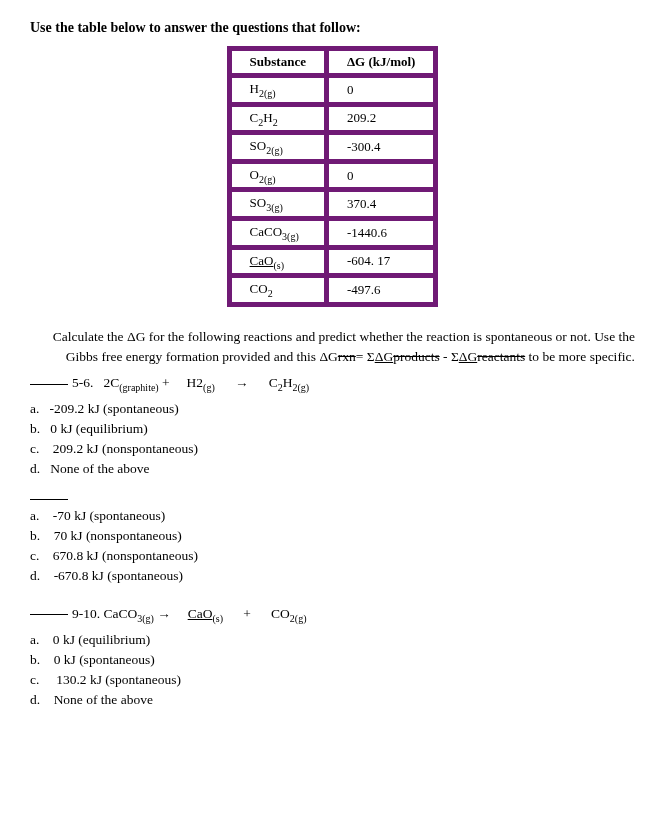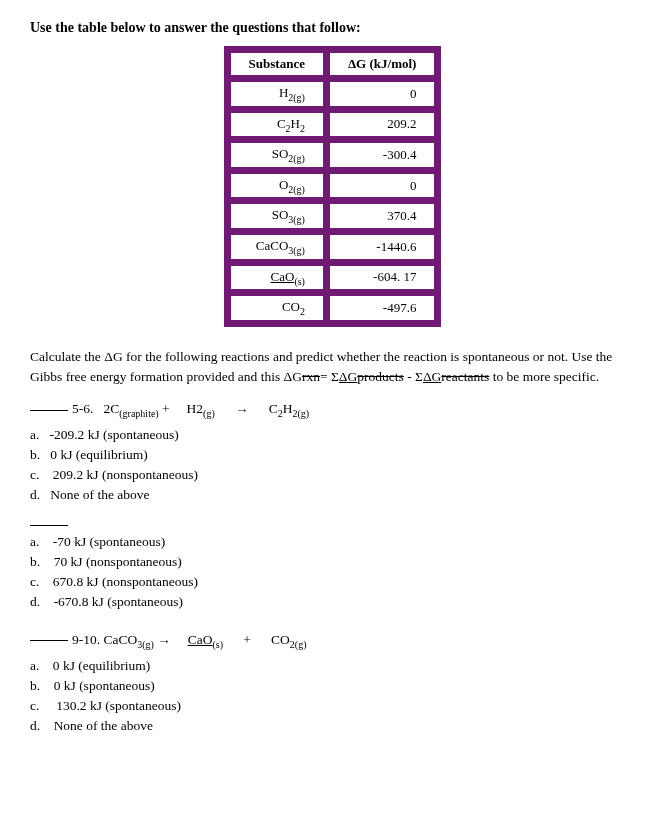--- a/index.html
+++ b/index.html
@@ -14,33 +14,34 @@
     }
     .intro {
       font-weight: bold;
       margin-bottom: 10px;
     }
     table {
       border-collapse: collapse;
       margin: 0 auto 20px auto;
     }
     table th, table td {
-      border: 7px solid #701a75;
+      border: 5px solid #701a75;
       padding: 3px 18px;
-      text-align: right;
+      text-align: left;
       font-size: 13px;
     }
     table th {
       font-weight: bold;
       background: #fff;
     }
     .section-text {
       font-size: 13.5px;
       line-height: 1.5;
-      margin-bottom: 14px;
+      margin-bottom: 8px;
+      text-align: right;
     }
     .question-block {
       margin-bottom: 22px;
     }
     .question-line {
       display: flex;
       align-items: center;
       margin-bottom: 8px;
       font-size: 13.5px;
     }

